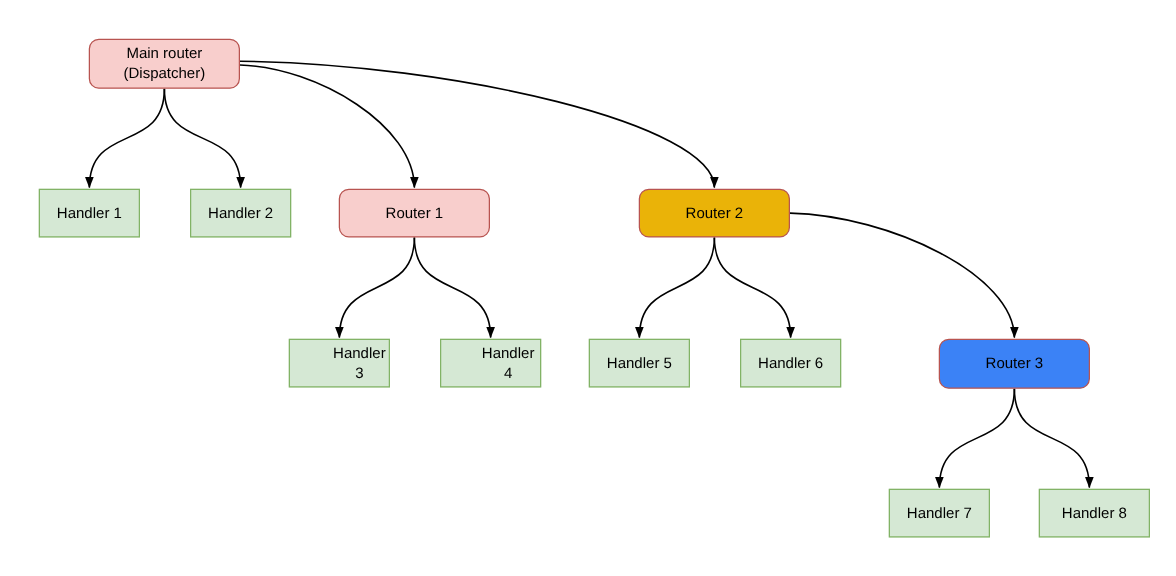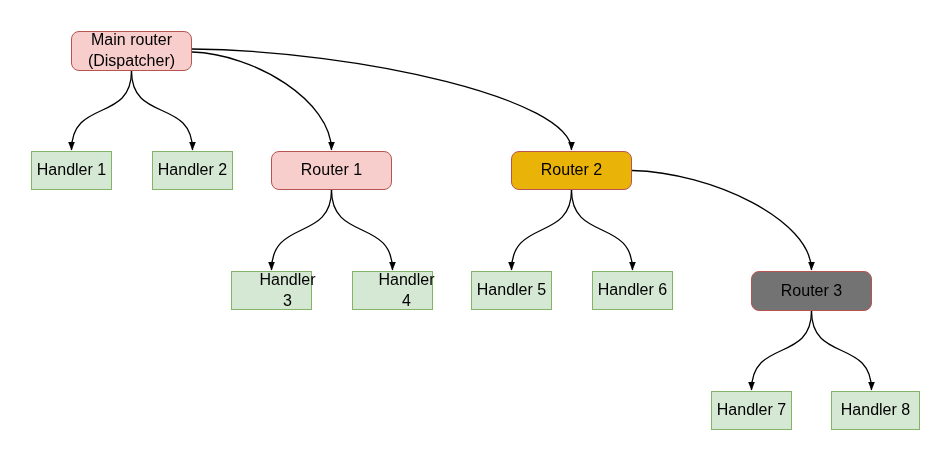--- a/index.html
+++ b/index.html
@@ -22,21 +22,21 @@
     width: 941px;
     height: 461px;
   }
   .node {
     position: absolute;
     box-sizing: border-box;
     display: flex;
     align-items: center;
     justify-content: center;
     text-align: center;
-    font-size: 16px;
+    font-size: 12px;
     line-height: 1.3;
     color: #000000;
     white-space: pre-line;
     border-style: solid;
     border-width: 1px;
   }
   .node.router { border-radius: 8px; }
   .node.handler { border-radius: 0; }
 </style>
 </head>
@@ -65,17 +65,17 @@
       <div class="node router" style="left: 71px; top: 31px; width: 121px; height: 40px; background: rgb(248, 206, 204); border-color: rgb(184, 84, 80);">Main router
 (Dispatcher)</div>
       <div class="node handler" style="left: 31px; top: 151px; width: 81px; height: 39px; background: rgb(213, 232, 212); border-color: rgb(130, 179, 102);">Handler 1</div>
       <div class="node handler" style="left: 152px; top: 151px; width: 81px; height: 39px; background: rgb(213, 232, 212); border-color: rgb(130, 179, 102);">Handler 2</div>
       <div class="node router" style="left: 271px; top: 151px; width: 121px; height: 39px; background: rgb(248, 206, 204); border-color: rgb(184, 84, 80);">Router 1</div>
       <div class="node router" style="left: 511px; top: 151px; width: 121px; height: 39px; background: #eab308; border-color: rgb(184, 84, 80);">Router 2</div>
       <div class="node handler" style="left: 231px; top: 271px; width: 81px; height: 39px; background: rgb(213, 232, 212); border-color: rgb(130, 179, 102); padding-left: 32px;">Handler 3</div>
       <div class="node handler" style="left: 352px; top: 271px; width: 81px; height: 39px; background: rgb(213, 232, 212); border-color: rgb(130, 179, 102); padding-left: 28px;">Handler 4</div>
       <div class="node handler" style="left: 471px; top: 271px; width: 81px; height: 39px; background: rgb(213, 232, 212); border-color: rgb(130, 179, 102);">Handler 5</div>
       <div class="node handler" style="left: 592px; top: 271px; width: 81px; height: 39px; background: rgb(213, 232, 212); border-color: rgb(130, 179, 102);">Handler 6</div>
-      <div class="node router" style="left: 751px; top: 271px; width: 121px; height: 40px; background: #737373; border-color: rgb(184, 84, 80);">Router 3</div>
+      <div class="node router" style="left: 751px; top: 271px; width: 121px; height: 40px; background: #3b82f6; border-color: rgb(184, 84, 80);">Router 3</div>
       <div class="node handler" style="left: 711px; top: 391px; width: 81px; height: 39px; background: rgb(213, 232, 212); border-color: rgb(130, 179, 102);">Handler 7</div>
       <div class="node handler" style="left: 831px; top: 391px; width: 89px; height: 39px; background: rgb(213, 232, 212); border-color: rgb(130, 179, 102);">Handler 8</div>
     </div>
 </div>
 
 </body></html>

